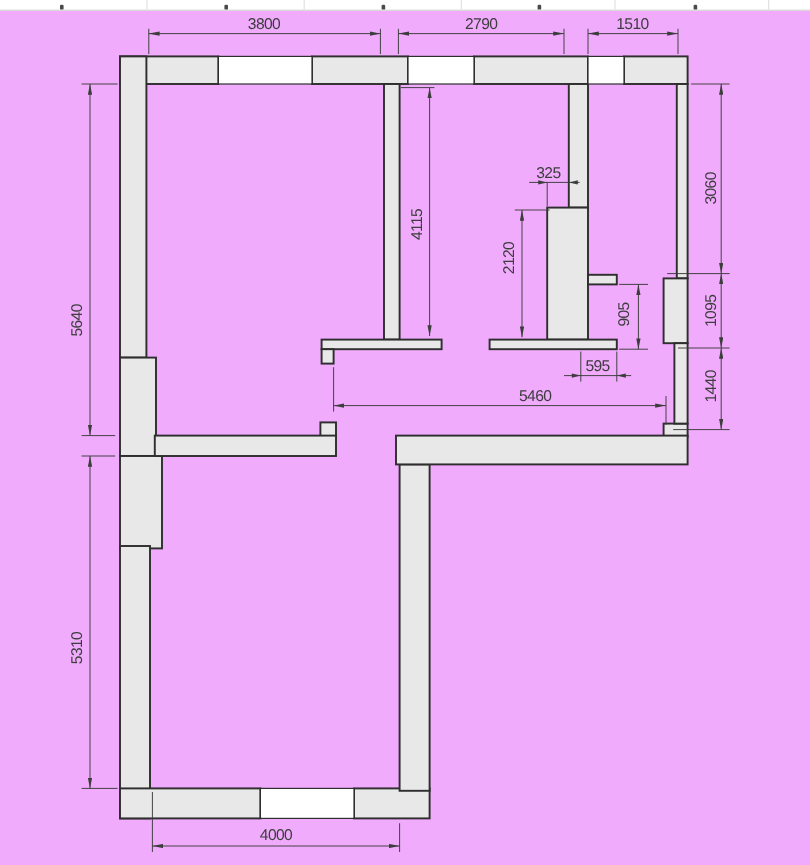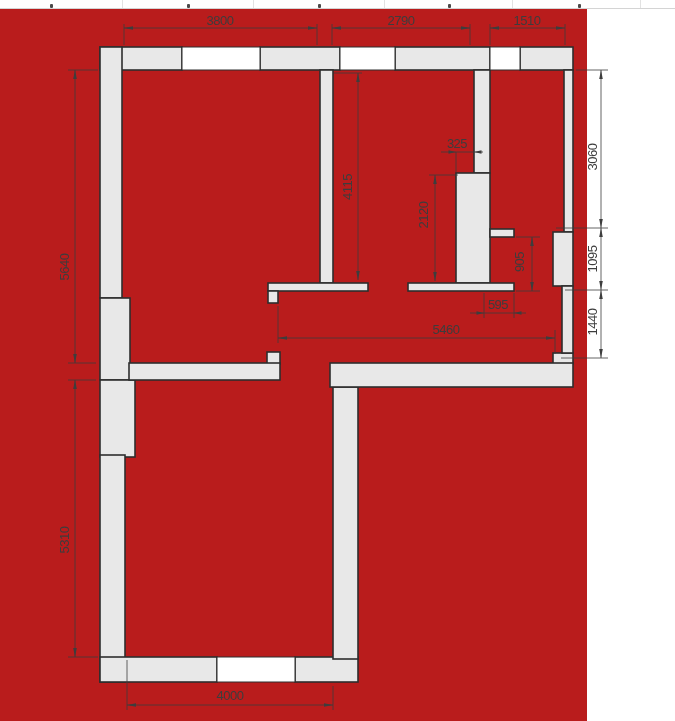--- a/index.html
+++ b/index.html
@@ -1,16 +1,16 @@
 <!DOCTYPE html>
 <html style="--wall-fill: #e8e8e8; --wall-outline: #2e2e2e; --dimension-color: #3d3d3d; --background: #ffffff; --header-strip-line: #d4d4d4;"><head>
 <meta charset="utf-8">
 <style>
   html,body{margin:0;padding:0;background:#fff;width:675px;height:721px;overflow:hidden;}
-  #stage{position:relative;width:587px;height:721px;background:#b91c1c;}
+  #stage{position:relative;width:675px;height:721px;background:#f0abfc;}
   .strip{position:absolute;left:0;top:0;width:675px;height:8px;background:#fff;border-bottom:1px solid #d4d4d4;}
   .sep{position:absolute;top:0;width:1px;height:8px;background:#e2e2e2;}
   .mark{position:absolute;top:4px;width:3px;height:4px;background:#4a4a4a;border-radius:1px;}
   svg{position:absolute;left:0;top:0;}
   .wall{fill:var(--wall-fill,#e8e8e8);stroke:var(--wall-outline,#2e2e2e);stroke-width:1.6;}
   .win{fill:#ffffff;stroke:var(--wall-outline,#2e2e2e);stroke-width:1;}
   .dim{stroke:var(--dimension-color,#3d3d3d);stroke-width:0.8;fill:none;}
   .arr{fill:var(--dimension-color,#3d3d3d);stroke:none;}
   .dimtxt{fill:var(--dimension-color,#3d3d3d);font-family:"Liberation Sans",sans-serif;
           font-size:13px;letter-spacing:-0.5px;text-anchor:middle;}

